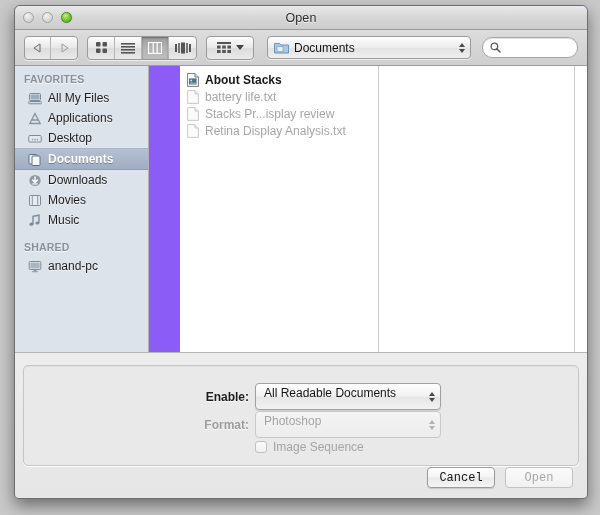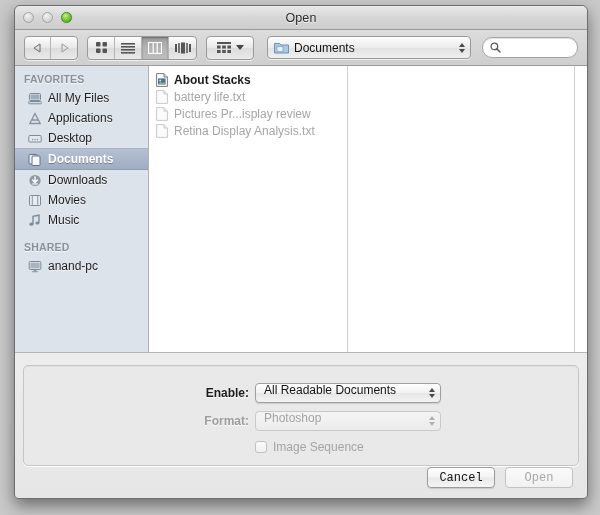--- a/index.html
+++ b/index.html
@@ -204,20 +204,21 @@
     font-weight: bold;
     text-shadow: 0 1px 0 rgba(0,0,0,0.30);
   }
   .sgap { height: 11px; }
 
   .browser {
     flex: 1;
     display: flex;
     background: #ffffff;
     min-width: 0;
+    margin-left: 31px;
   }
   .col {
     background: #fff;
     overflow: hidden;
   }
   .col1 {
     flex: 0 0 198px;
     border-right: 1px solid #cdcdcd;
     padding-top: 5px;
   }
@@ -267,21 +268,21 @@
     color: #1c1c1c;
     font-weight: bold;
     text-align: right;
     width: 72px;
     margin-right: 6px;
     text-shadow: 0 1px 0 rgba(255,255,255,0.8);
   }
   .flabel.dimmed { color: #9d9d9d; }
   .popup {
     position: relative;
-    height: 20px;
+    height: 27px;
     display: flex;
     align-items: center;
     padding: 0 20px 7px 8px;
     border: 1px solid #a0a0a0;
     border-radius: 4px;
     background: linear-gradient(to bottom, #ffffff 0%, #f1f1f1 48%, #e6e6e6 52%, #f2f2f2 100%);
     box-shadow: 0 1px 1px rgba(0,0,0,0.12);
     font-size: 12px;
     color: #141414;
     box-sizing: border-box;
@@ -605,21 +606,21 @@
           <span class="fname">battery life.txt</span>
         </div>
 
         <div class="frow dim">
           <span class="ico">
             <svg width="12" height="14" viewBox="0 0 12 14">
               <path d="M0.6 0.6 L8 0.6 L11.4 4 L11.4 13.4 L0.6 13.4 Z" fill="#fbfbfb" stroke="#c9c9c9" stroke-width="1"></path>
               <path d="M8 0.6 L8 4 L11.4 4" fill="#eaeaea" stroke="#c9c9c9" stroke-width="1"></path>
             </svg>
           </span>
-          <span class="fname">Pictures Pr...isplay review</span>
+          <span class="fname">Stacks Pr...isplay review</span>
         </div>
 
         <div class="frow dim">
           <span class="ico">
             <svg width="12" height="14" viewBox="0 0 12 14">
               <path d="M0.6 0.6 L8 0.6 L11.4 4 L11.4 13.4 L0.6 13.4 Z" fill="#fbfbfb" stroke="#c9c9c9" stroke-width="1"></path>
               <path d="M8 0.6 L8 4 L11.4 4" fill="#eaeaea" stroke="#c9c9c9" stroke-width="1"></path>
             </svg>
           </span>
           <span class="fname">Retina Display Analysis.txt</span>

